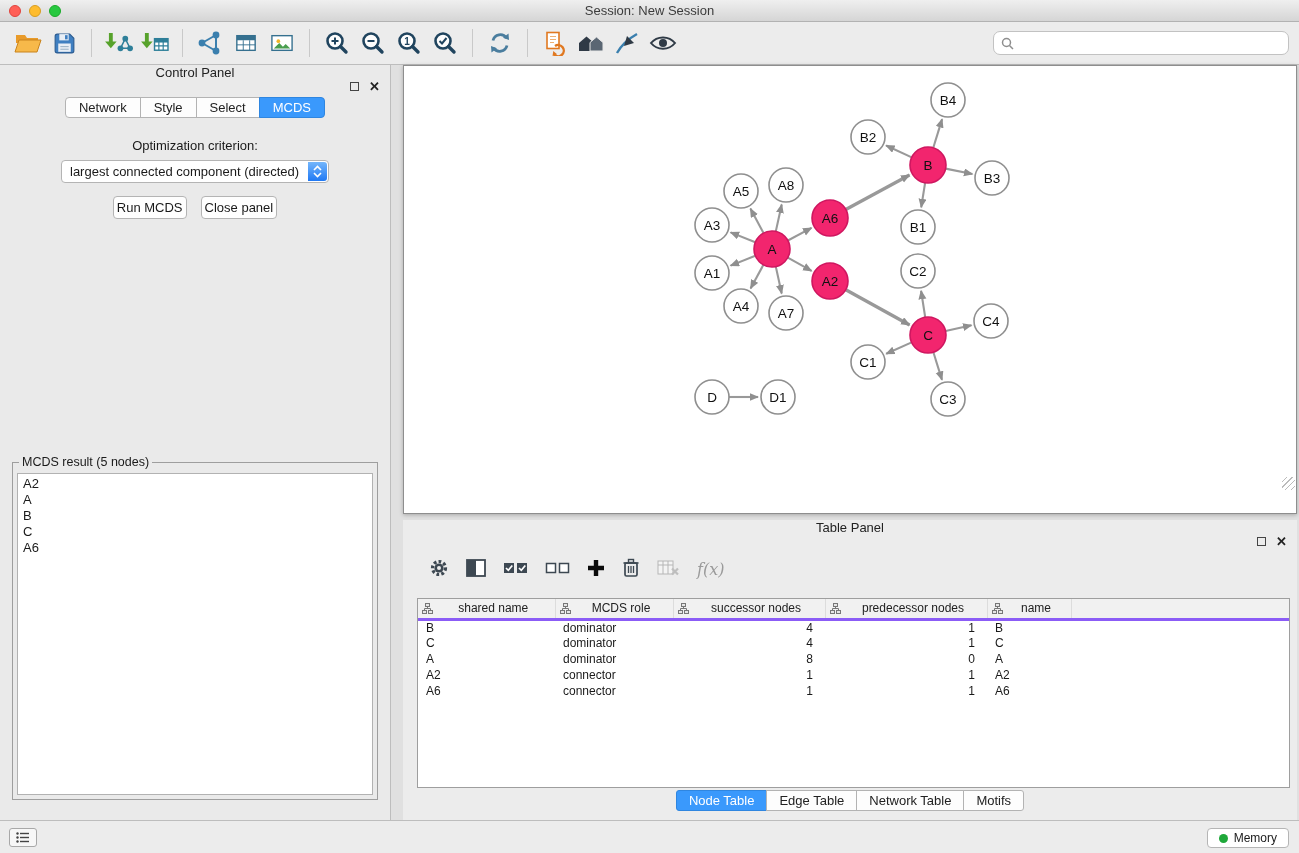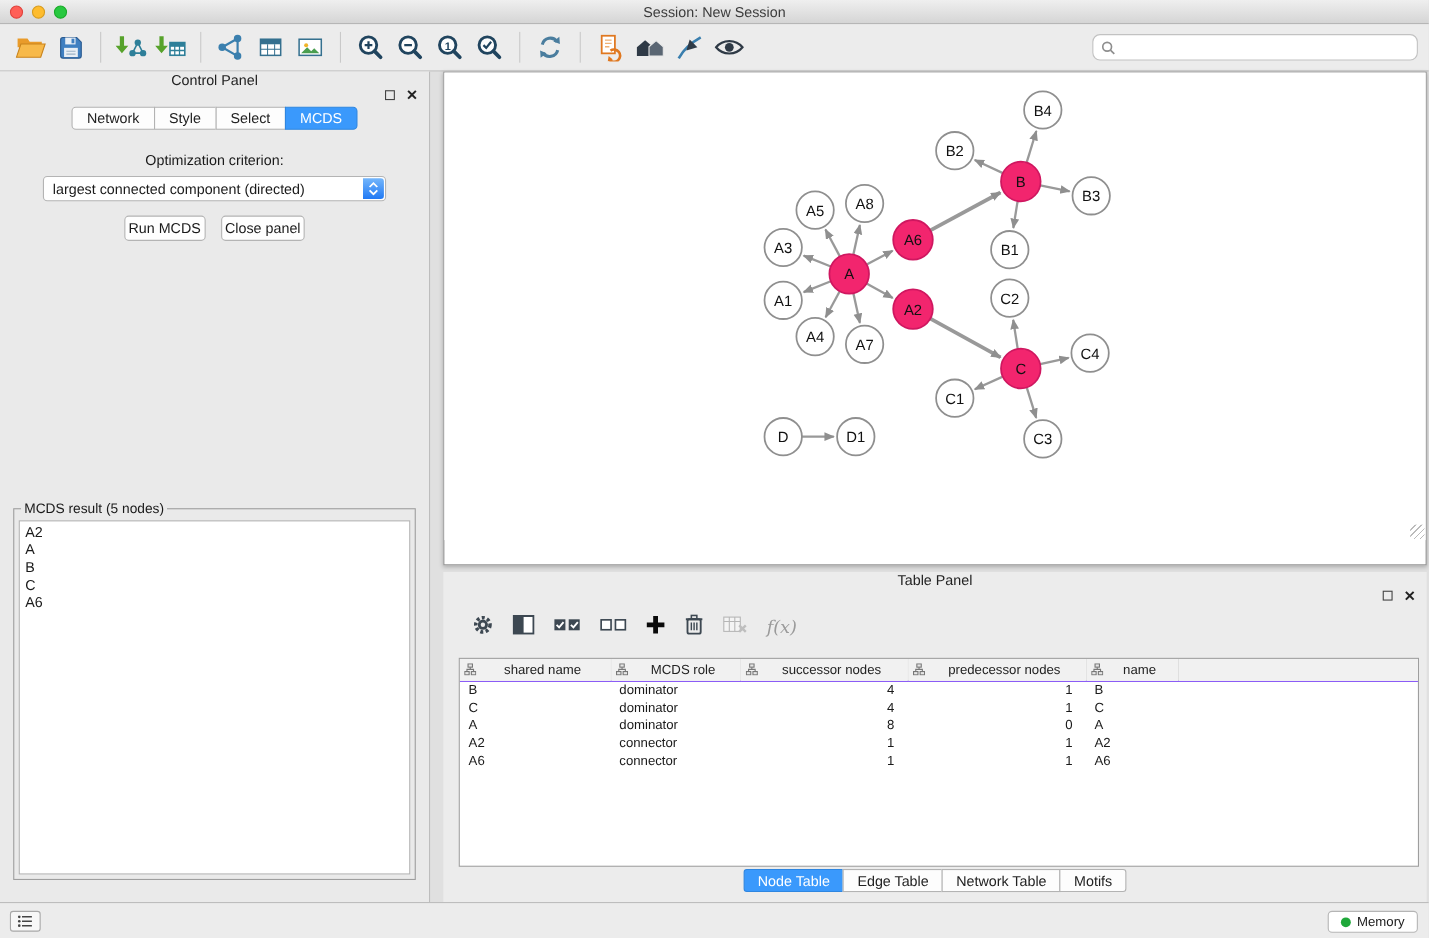--- a/index.html
+++ b/index.html
@@ -37,21 +37,21 @@
   .ph-icons { margin-left:auto; display:flex; gap:10px; align-items:center; }
   .float-ic { width:9px; height:9px; border:1.5px solid #444; display:inline-block; }
   .close-ic { font-weight:bold; font-size:13px; color:#222; line-height:1; }
   .cp-tabs { display:flex; justify-content:center; margin-top:6px; }
   .cp-tab { background:#fdfdfd; border:1px solid #b3b3b3; padding:2px 13px; font-size:13px;
     margin-left:-1px; color:#222; cursor:default; }
   .cp-tab:first-child{ border-radius:4px 0 0 4px; margin-left:0; }
   .cp-tab:last-child{ border-radius:0 4px 4px 0; }
   .cp-tab.active { background:#3a99fc; border-color:#2f86e0; color:#fff; }
   .opt-label { text-align:center; margin-top:20px; font-size:13px; }
-  .combo { width:312px; height:23px; margin:7px auto 0; background:#fff; border:1px solid #b4b4b4;
+  .combo { width:268px; height:23px; margin:7px auto 0; background:#fff; border:1px solid #b4b4b4;
     border-radius:4px; position:relative; display:flex; align-items:center; padding:0 24px 0 8px;
     font-size:13px; white-space:nowrap; }
   .combo-step { position:absolute; right:1px; top:1px; bottom:1px; width:19px; border-radius:0 3px 3px 0;
     background:linear-gradient(#74b6fb,#2079f4); display:flex; align-items:center; justify-content:center; }
   .btn-row { display:flex; justify-content:center; gap:14px; margin-top:13px; }
   .btn { background:#fefefe; border:1px solid #b4b4b4; border-radius:4px; padding:3px 3px;
     font-size:13px; color:#1a1a1a; cursor:default; }
   .result-box { position:absolute; left:12px; right:12px; top:390px; bottom:20px;
     border:1px solid #9e9e9e; padding:4px; }
   .result-box legend { font-size:12.5px; padding:0 3px; margin-left:2px; }
@@ -70,21 +70,21 @@
   .nw-canvas svg text { font-family:"Liberation Sans",sans-serif; }
 
   
   .table-panel { position:absolute; left:403px; top:455px; width:894px; height:301px; background:#ececec; }
   .tp-toolbar { position:absolute; left:14px; top:28px; right:14px; height:42px;
     display:flex; align-items:center; gap:17px; padding:0 12px; }
   .fx { font-family:"DejaVu Serif", serif; font-style:italic; font-size:16px; color:#9a9a9a; }
   .tp-table-wrap { position:absolute; left:14px; right:7px; top:78px; height:190px;
     background:#fff; border:1px solid #9e9e9e; overflow:hidden; }
   table.node-table { border-collapse:collapse; width:100%; font-size:12px; table-layout:fixed; }
-  .node-table thead th { background:#f1f1f1; border-bottom:1px solid #8b5cf6; border-right:1px solid #dcdcdc;
+  .node-table thead th { background:#f1f1f1; border-bottom:3px solid #8b5cf6; border-right:1px solid #dcdcdc;
     height:20px; font-weight:normal; position:relative; text-align:center; padding:0 4px 0 18px;
     font-size:12px; color:#222; overflow:hidden; white-space:nowrap; }
   .node-table thead th.filler { border-right:none; padding:0; }
   .node-table th svg.hicon { position:absolute; left:4px; top:4px; }
   .node-table tbody td { height:16px; padding:0 8px; white-space:nowrap; overflow:hidden; }
   .node-table tbody td.num { text-align:right; padding-right:12px; }
   .tp-tabs { position:absolute; left:0; right:0; top:270px; display:flex; justify-content:center; }
   .tp-tab { background:#fdfdfd; border:1px solid #b3b3b3; padding:2px 12px; font-size:13px;
     margin-left:-1px; color:#222; cursor:default; }
   .tp-tab:first-child{ border-radius:3px 0 0 3px; margin-left:0; }

